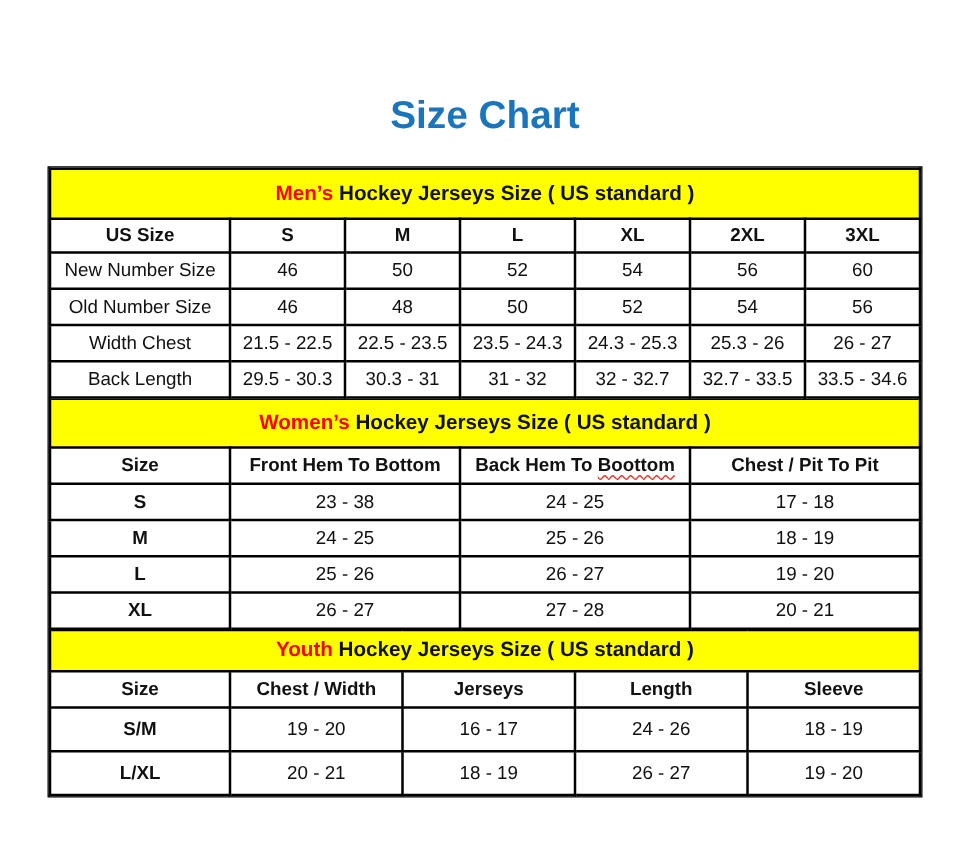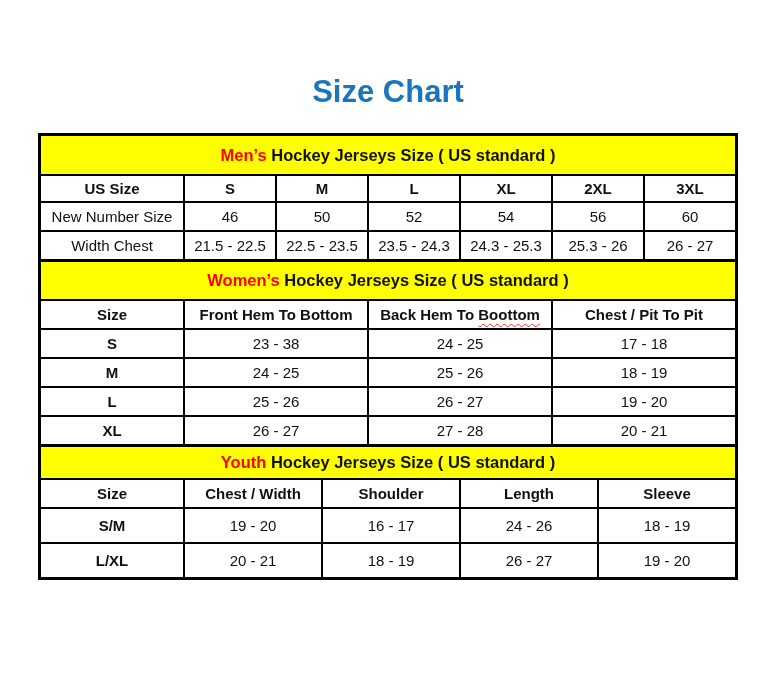--- a/index.html
+++ b/index.html
@@ -105,27 +105,45 @@
       <tr class="data">
         <td class="rowlabel">New Number Size</td>
         <td>46</td>
         <td>50</td>
         <td>52</td>
         <td>54</td>
         <td>56</td>
         <td>60</td>
       </tr>
       <tr class="data">
+        <td class="rowlabel">Old Number Size</td>
+        <td>46</td>
+        <td>48</td>
+        <td>50</td>
+        <td>52</td>
+        <td>54</td>
+        <td>56</td>
+      </tr>
+      <tr class="data">
         <td class="rowlabel">Width Chest</td>
         <td>21.5 - 22.5</td>
         <td>22.5 - 23.5</td>
         <td>23.5 - 24.3</td>
         <td>24.3 - 25.3</td>
         <td>25.3 - 26</td>
         <td>26 - 27</td>
+      </tr>
+      <tr class="data">
+        <td class="rowlabel">Back Length</td>
+        <td>29.5 - 30.3</td>
+        <td>30.3 - 31</td>
+        <td>31 - 32</td>
+        <td>32 - 32.7</td>
+        <td>32.7 - 33.5</td>
+        <td>33.5 - 34.6</td>
       </tr>
     </tbody>
   </table>
 
   <table class="sec women">
     <colgroup>
       <col style="width:20.7%">
       <col style="width:26.434%">
         <col style="width:26.433%">
         <col style="width:26.433%">
@@ -175,21 +193,21 @@
         <col style="width:19.825%">
         <col style="width:19.825%">
     </colgroup>
     <tbody>
       <tr class="banner">
         <td colspan="5"><span class="accent">Youth</span><span> Hockey Jerseys Size ( US standard )</span></td>
       </tr>
       <tr class="head">
         <th>Size</th>
         <th>Chest / Width</th>
-        <th>Shoulder</th>
+        <th>Jerseys</th>
         <th>Length</th>
         <th>Sleeve</th>
       </tr>
       <tr class="data">
         <td class="rowlabel-bold">S/M</td>
         <td>19 - 20</td>
         <td>16 - 17</td>
         <td>24 - 26</td>
         <td>18 - 19</td>
       </tr>

